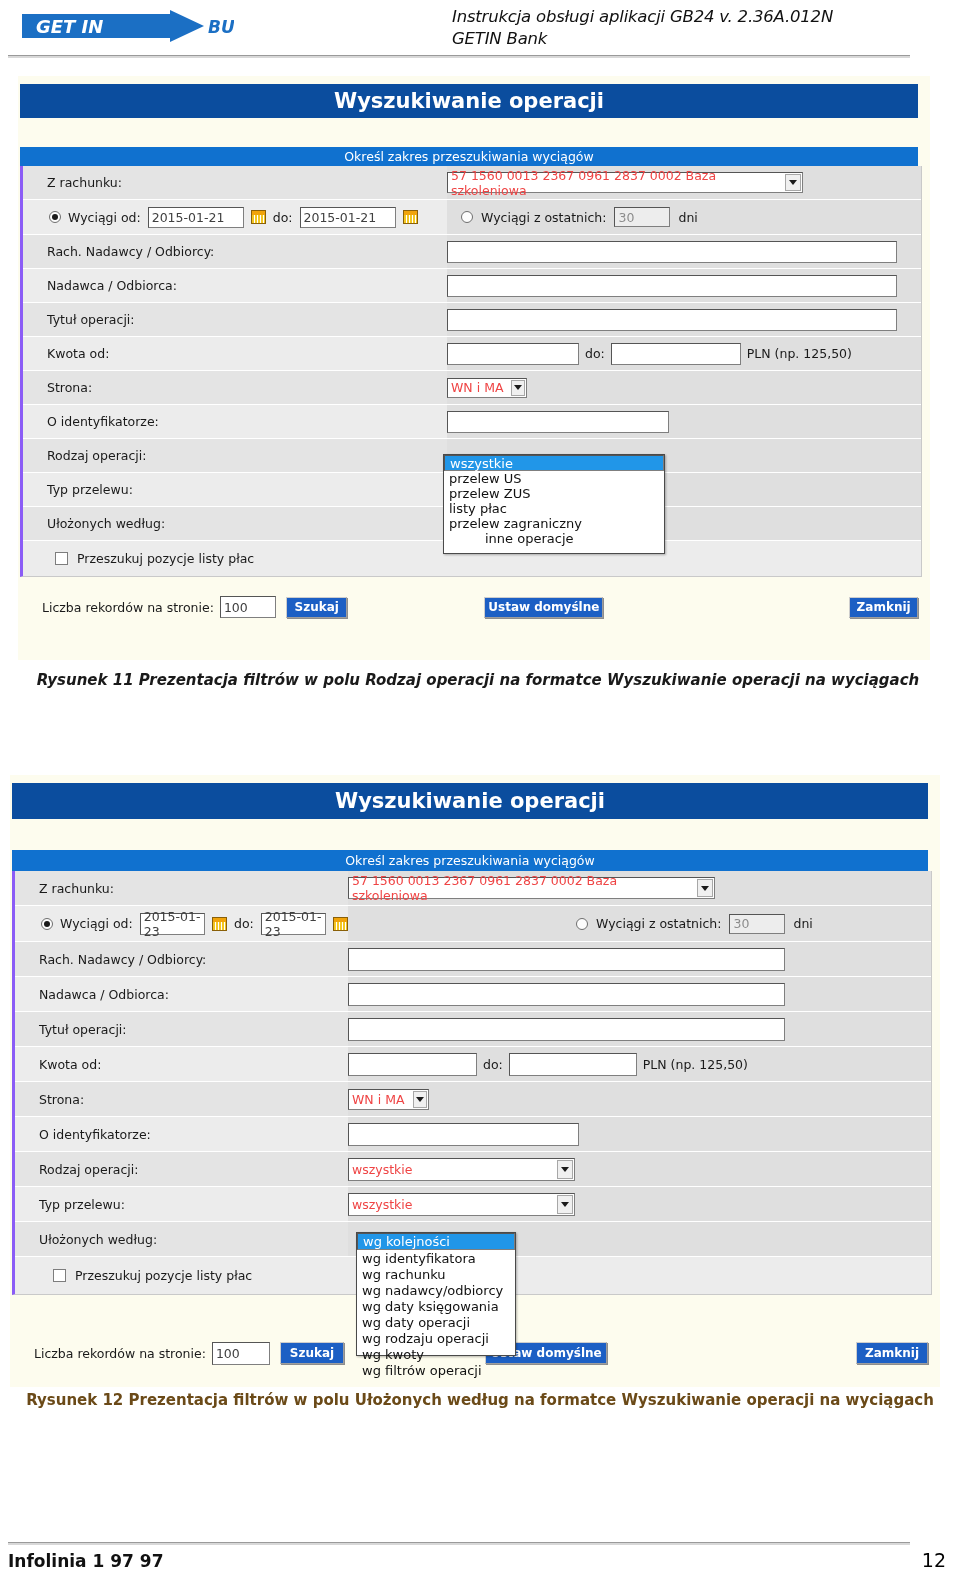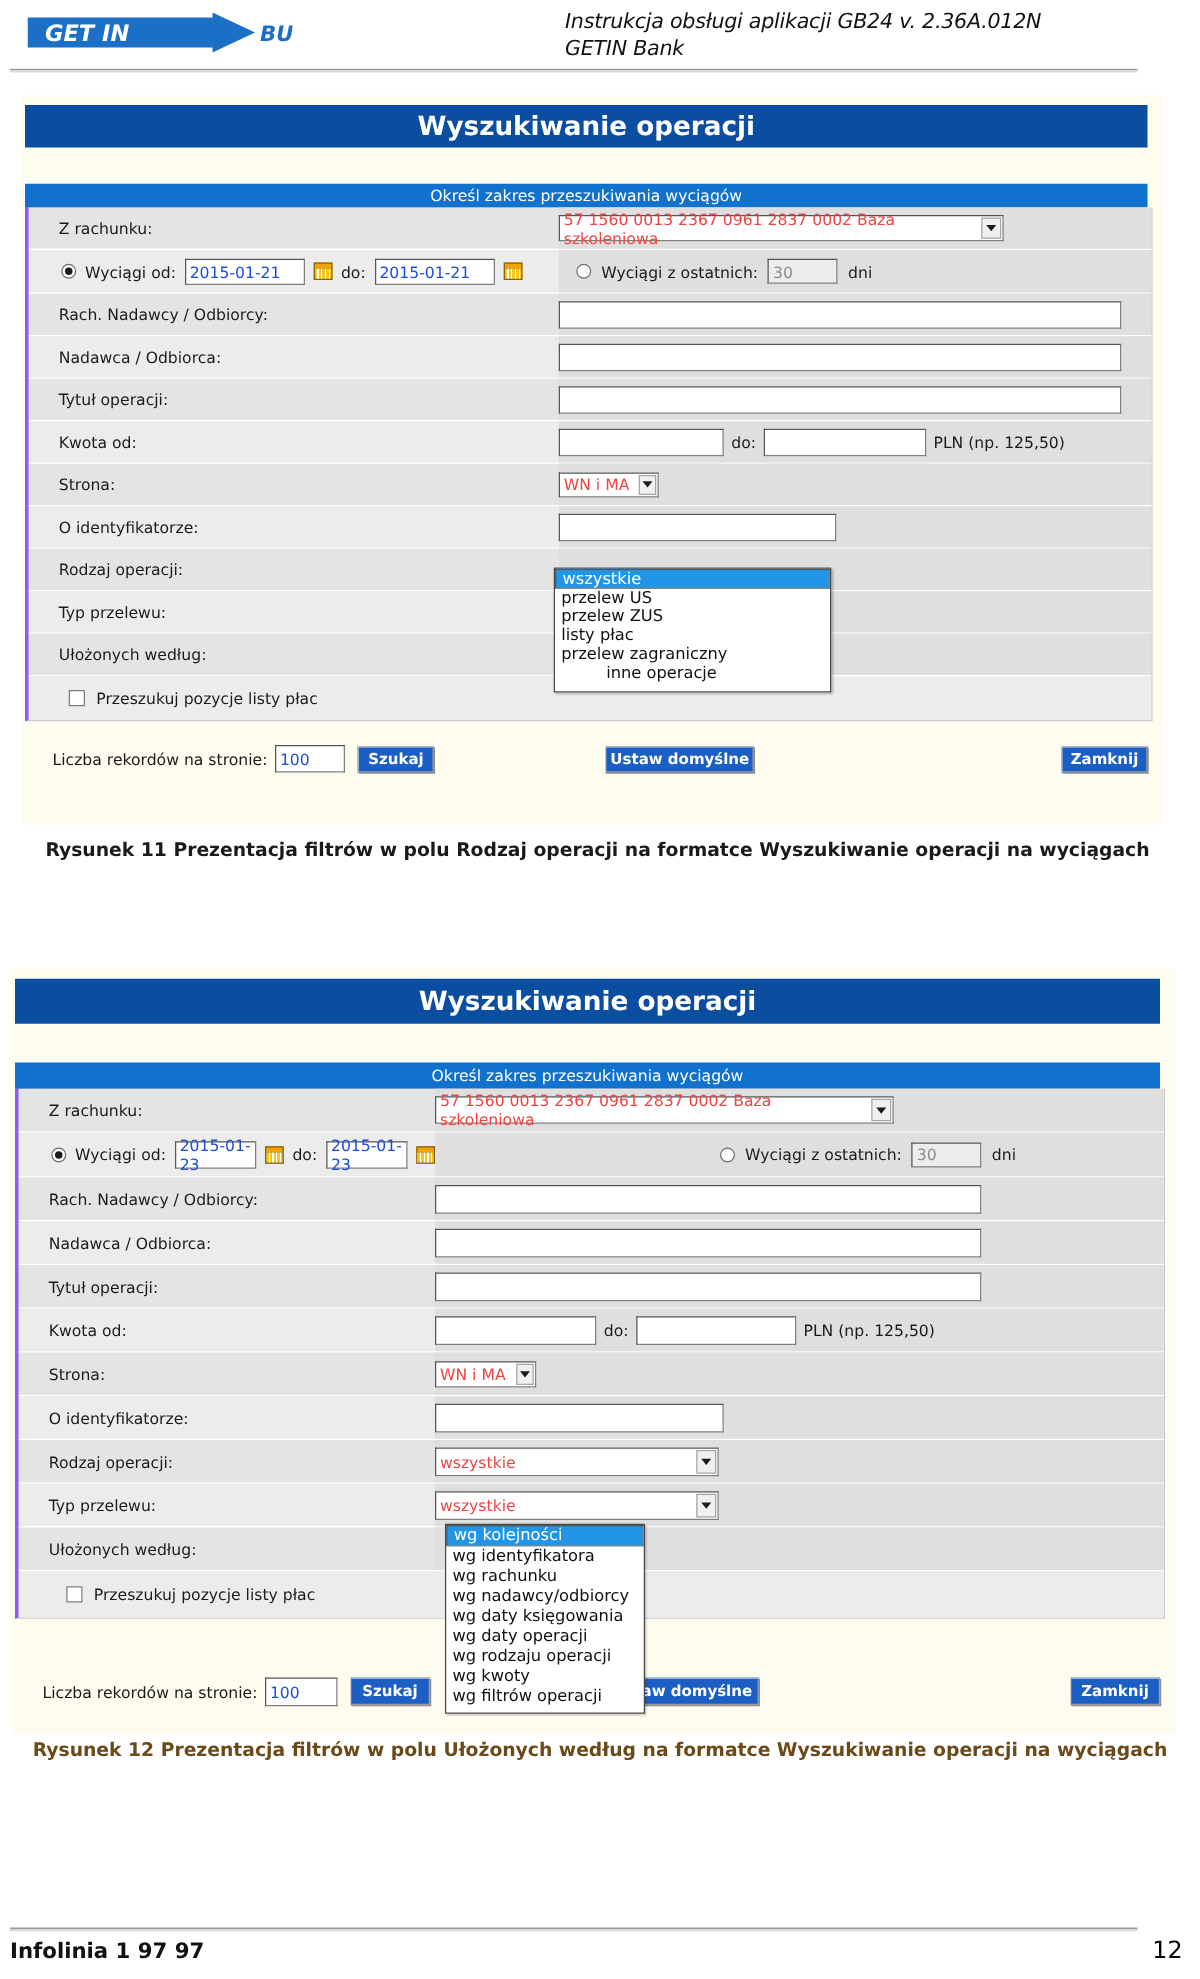--- a/index.html
+++ b/index.html
@@ -81,21 +81,21 @@
     height:100%;
     box-sizing:border-box;
   }
   .tin{
     background:#fff;
     border:1px solid #7f7f7f;
     border-top-color:#555;border-left-color:#555;
     box-sizing:border-box;
     font-size:12.5px;
     font-family:"DejaVu Sans", sans-serif;
-    color:#1d4ed8;
+    color:#404040;
     padding:0 3px;
     display:flex;align-items:center;
   }
   .tin.disabled{background:#ededed;color:#8d8d8d;}
   .sel{
     background:#fff;
     border:1px solid #7f7f7f;
     border-top-color:#555;border-left-color:#555;
     box-sizing:border-box;
     font-size:12.5px;
@@ -178,21 +178,21 @@
     white-space:nowrap;
   }
   .caption{
     position:absolute;
     text-align:center;
     font-weight:bold;
     font-size:15px;
     font-family:"DejaVu Sans", sans-serif;
     line-height:21px;
   }
-  .cap11{color:#1a1a1a;}
+  .cap11{color:#1a1a1a;font-style:italic;}
   .cap12{color:#6b4a18;}
   
   .ftr-rule{
     position:absolute;left:8px;top:1542px;width:902px;height:3px;
     background:linear-gradient(to bottom,#9a9a9a 0,#9a9a9a 1px,#d8d8d8 1px,#d8d8d8 3px);
   }
   .ftr-left{
     position:absolute;left:8px;top:1551px;
     font-weight:bold;font-size:17px;
     font-family:"DejaVu Sans", sans-serif;color:#111;
@@ -485,21 +485,21 @@
   </div>
 
   <div style="position:absolute;left:2px;top:562px;width:916px;height:32px;display:flex;align-items:center;">
     <span class="note" style="margin-left:22px;">Liczba rekordów na stronie:</span>
     <span class="tin" style="width:62px;height:23px;margin-left:6px;">100</span>
     <span class="btn" style="width:70px;height:22px;margin-left:10px;">Szukaj</span>
     <span class="btn" style="width:132px;height:22px;margin-left:141px;">Ustaw domyślne</span>
     <span class="btn" style="width:78px;height:22px;margin-left:249px;">Zamknij</span>
   </div>
 
-  <div class="listbox" style="left:346px;top:444px;width:160px;height:152px;">
+  <div class="listbox" style="left:346px;top:457px;width:160px;height:124px;">
     <div class="opt sel" style="height:17px;">wg kolejności</div>
     <div class="opt" style="height:16px;">wg identyfikatora</div>
     <div class="opt" style="height:16px;">wg rachunku</div>
     <div class="opt" style="height:16px;">wg nadawcy/odbiorcy</div>
     <div class="opt" style="height:16px;">wg daty księgowania</div>
     <div class="opt" style="height:16px;">wg daty operacji</div>
     <div class="opt" style="height:16px;">wg rodzaju operacji</div>
     <div class="opt" style="height:16px;">wg kwoty</div>
     <div class="opt" style="height:16px;">wg filtrów operacji</div>
   </div>

